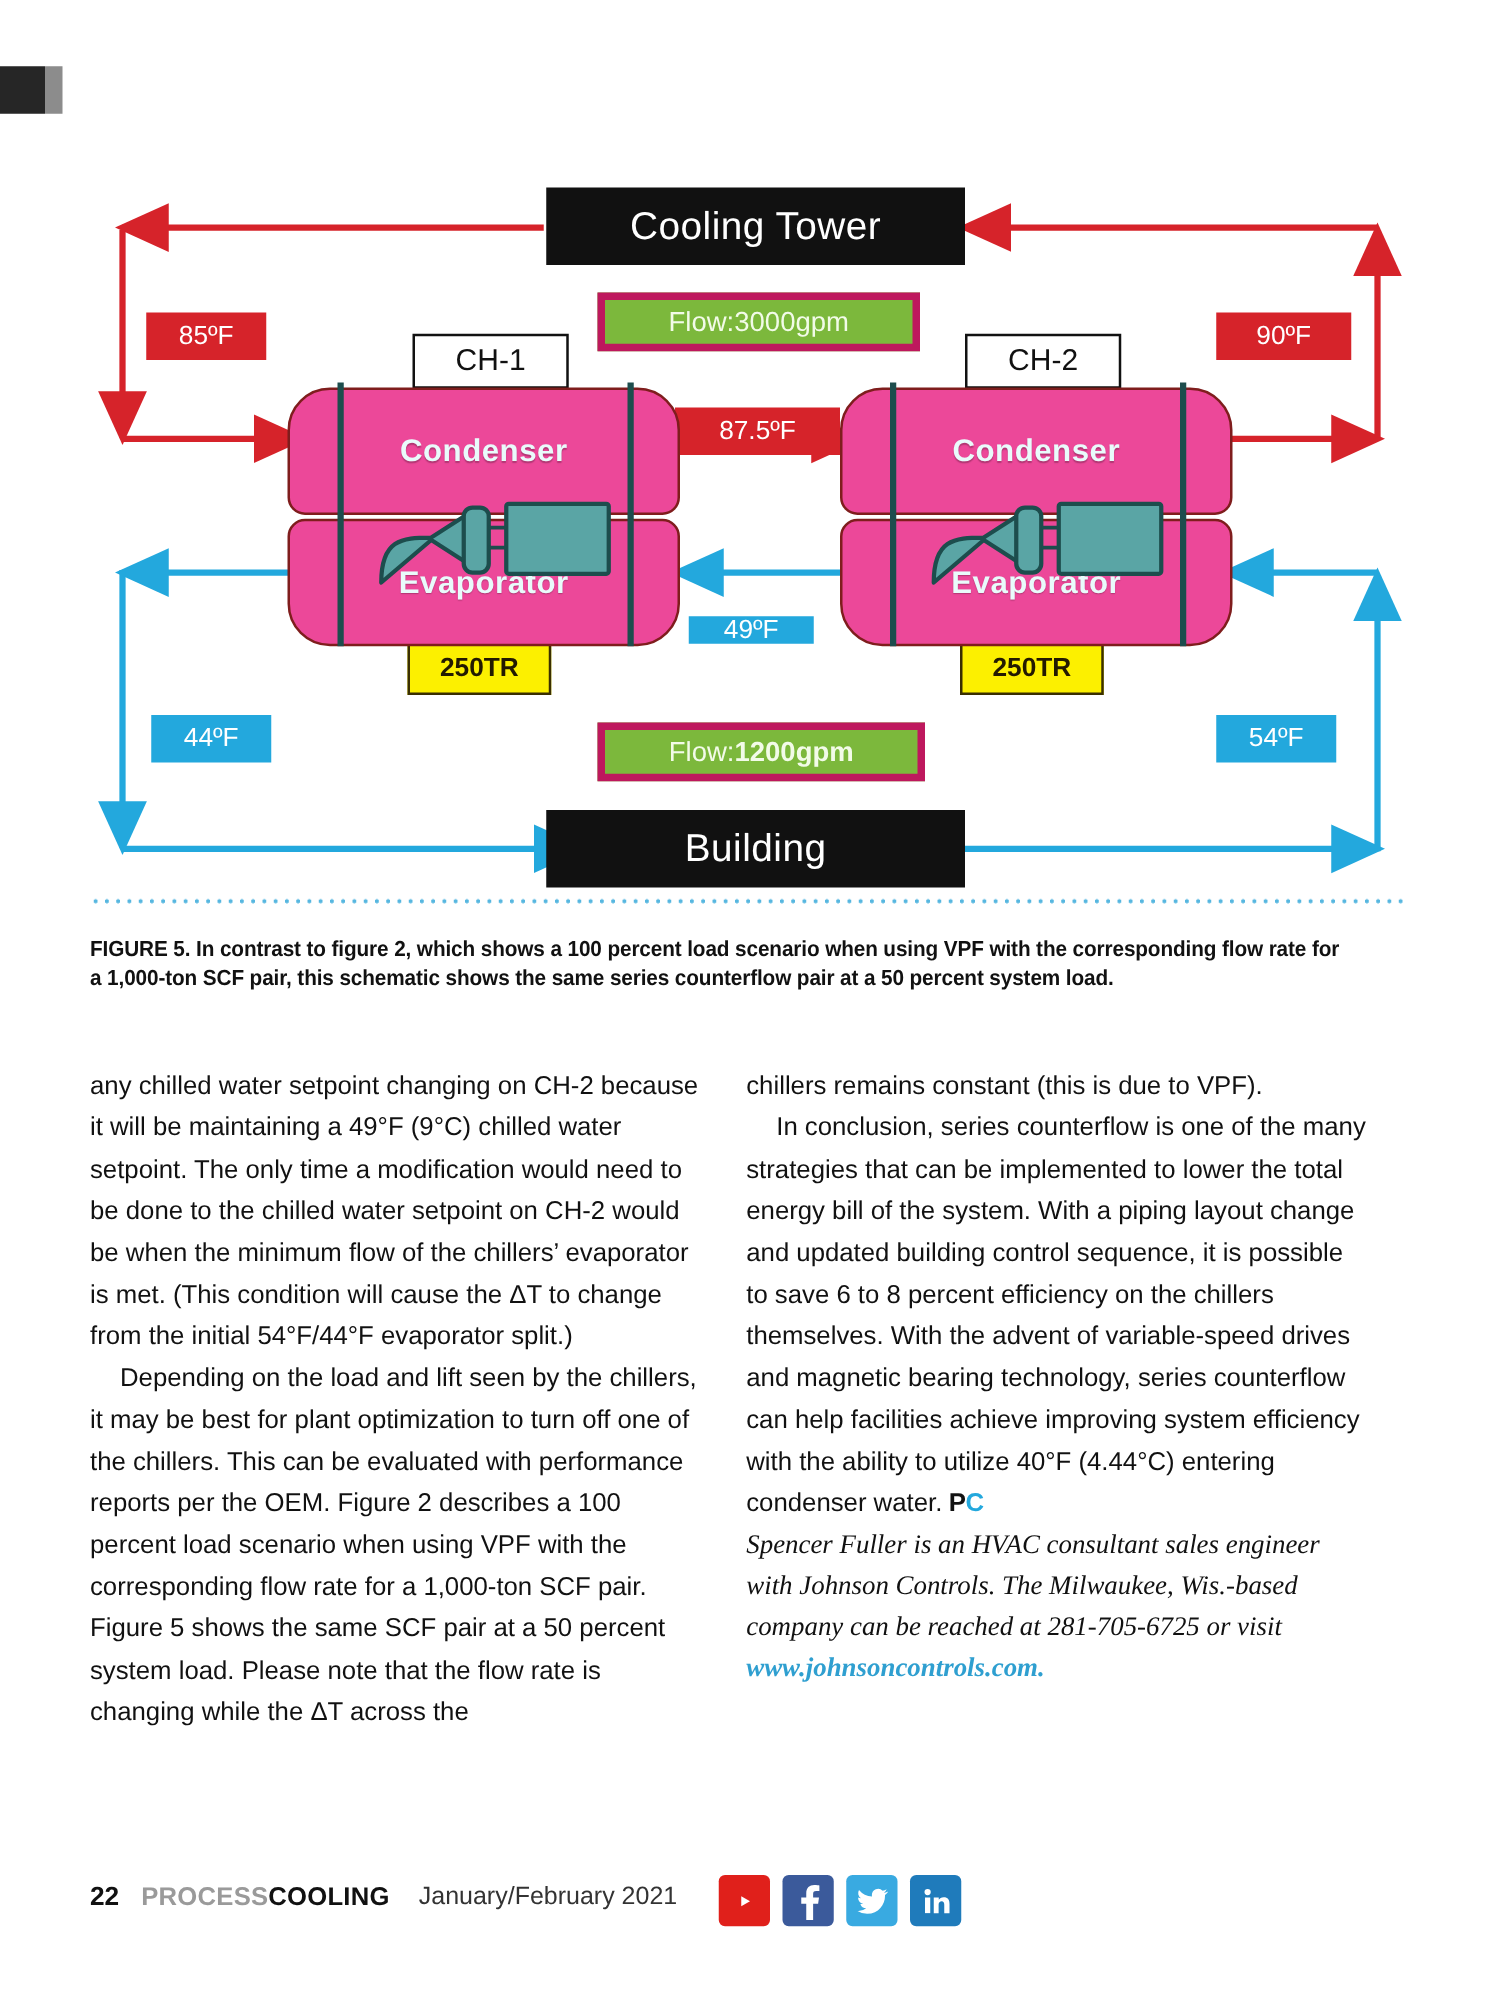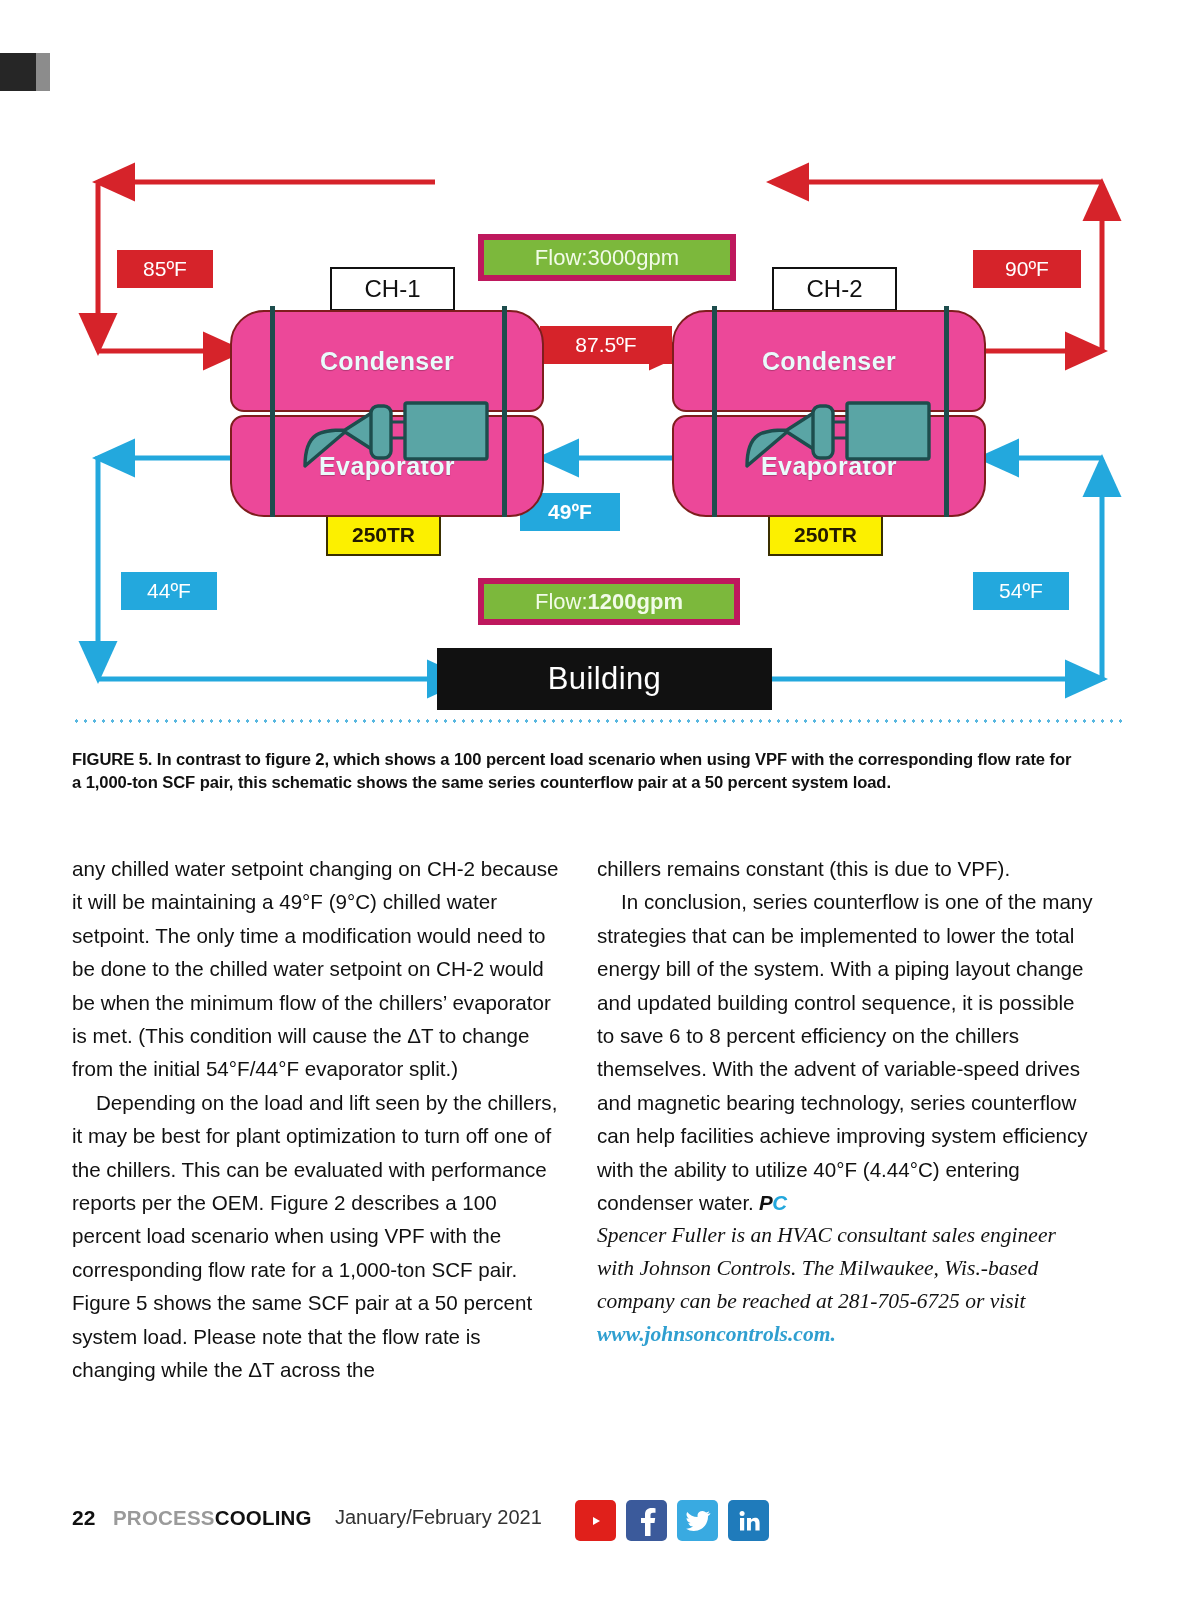--- a/index.html
+++ b/index.html
@@ -81,21 +81,21 @@
     transform:scaleX(.955);transform-origin:left top;letter-spacing:-.1px;
   }
 
   
   .col{position:absolute;top:852px;font-size:20.6px;line-height:33.4px;color:#111;}
   .col p{margin:0;}
   .col p.ind{text-indent:24px;}
   .col-l{left:72px;width:492px;}
   .col-r{left:597px;width:500px;}
 
-  .pcmark{font-weight:bold;letter-spacing:-.5px;font-style:italic;}
+  .pcmark{font-weight:bold;letter-spacing:-.5px;}
   .pcmark .p{color:#111;}
   .pcmark .c{color:#23a8dd;}
 
   .bio{
     margin-top:34px;font-family:"Liberation Serif", serif;font-style:italic;
     font-size:21.5px;line-height:33px;color:#111;
   }
   .bio .url{color:#2f9fd0;font-weight:bold;}
 
   
@@ -153,38 +153,39 @@
         <path d="M26,541 L392,541" marker-end="url(#ab)"></path>
 
         <path d="M614,320 L470,320" marker-end="url(#ab)"></path>
 
         <path d="M700,541 L1030,541" marker-end="url(#ab)"></path>
         <path d="M1030,543 L1030,322" marker-end="url(#ab)"></path>
         <path d="M1030,320 L910,320" marker-end="url(#ab)"></path>
       </g>
     </svg>
 
+    <div class="node blk-box" style="left:365px;top:12px;width:335px;height:62px;">Cooling Tower</div>
 
     <div class="node blk-box" style="left:365px;top:510px;width:335px;height:62px;">Building</div>
 
     <div class="node grn-box" style="left:406px;top:96px;width:258px;height:47px;">
       <span>Flow: </span>
         <span>3000gpm</span>
     </div>
 
     <div class="node grn-box" style="left:406px;top:440px;width:262px;height:47px;">
       <span>Flow: </span>
         <b>1200gpm</b>
     </div>
 
     <div class="node red-box" style="left:45px;top:112px;width:96px;height:38px;">85ºF</div>
     <div class="node red-box" style="left:901px;top:112px;width:108px;height:38px;">90ºF</div>
     <div class="node red-box" style="left:468px;top:188px;width:132px;height:38px;">87.5ºF</div>
 
-    <div class="node cyn-box" style="left:448px;top:355px;width:100px;height:38px;font-weight:bold;">49ºF</div>
+    <div class="node cyn-box" style="left:479px;top:355px;width:100px;height:22px;">49ºF</div>
     <div class="node cyn-box" style="left:49px;top:434px;width:96px;height:38px;">44ºF</div>
     <div class="node cyn-box" style="left:901px;top:434px;width:96px;height:38px;">54ºF</div>
 
     <div class="node yel-box" style="left:254px;top:376px;width:115px;height:42px;">250TR</div>
     <div class="node yel-box" style="left:696px;top:376px;width:115px;height:42px;">250TR</div>
 
     <div class="node ch-box" style="left:258px;top:129px;width:125px;height:44px;">CH-1</div>
     <div class="node ch-box" style="left:700px;top:129px;width:125px;height:44px;">CH-2</div>
 
     <div>

